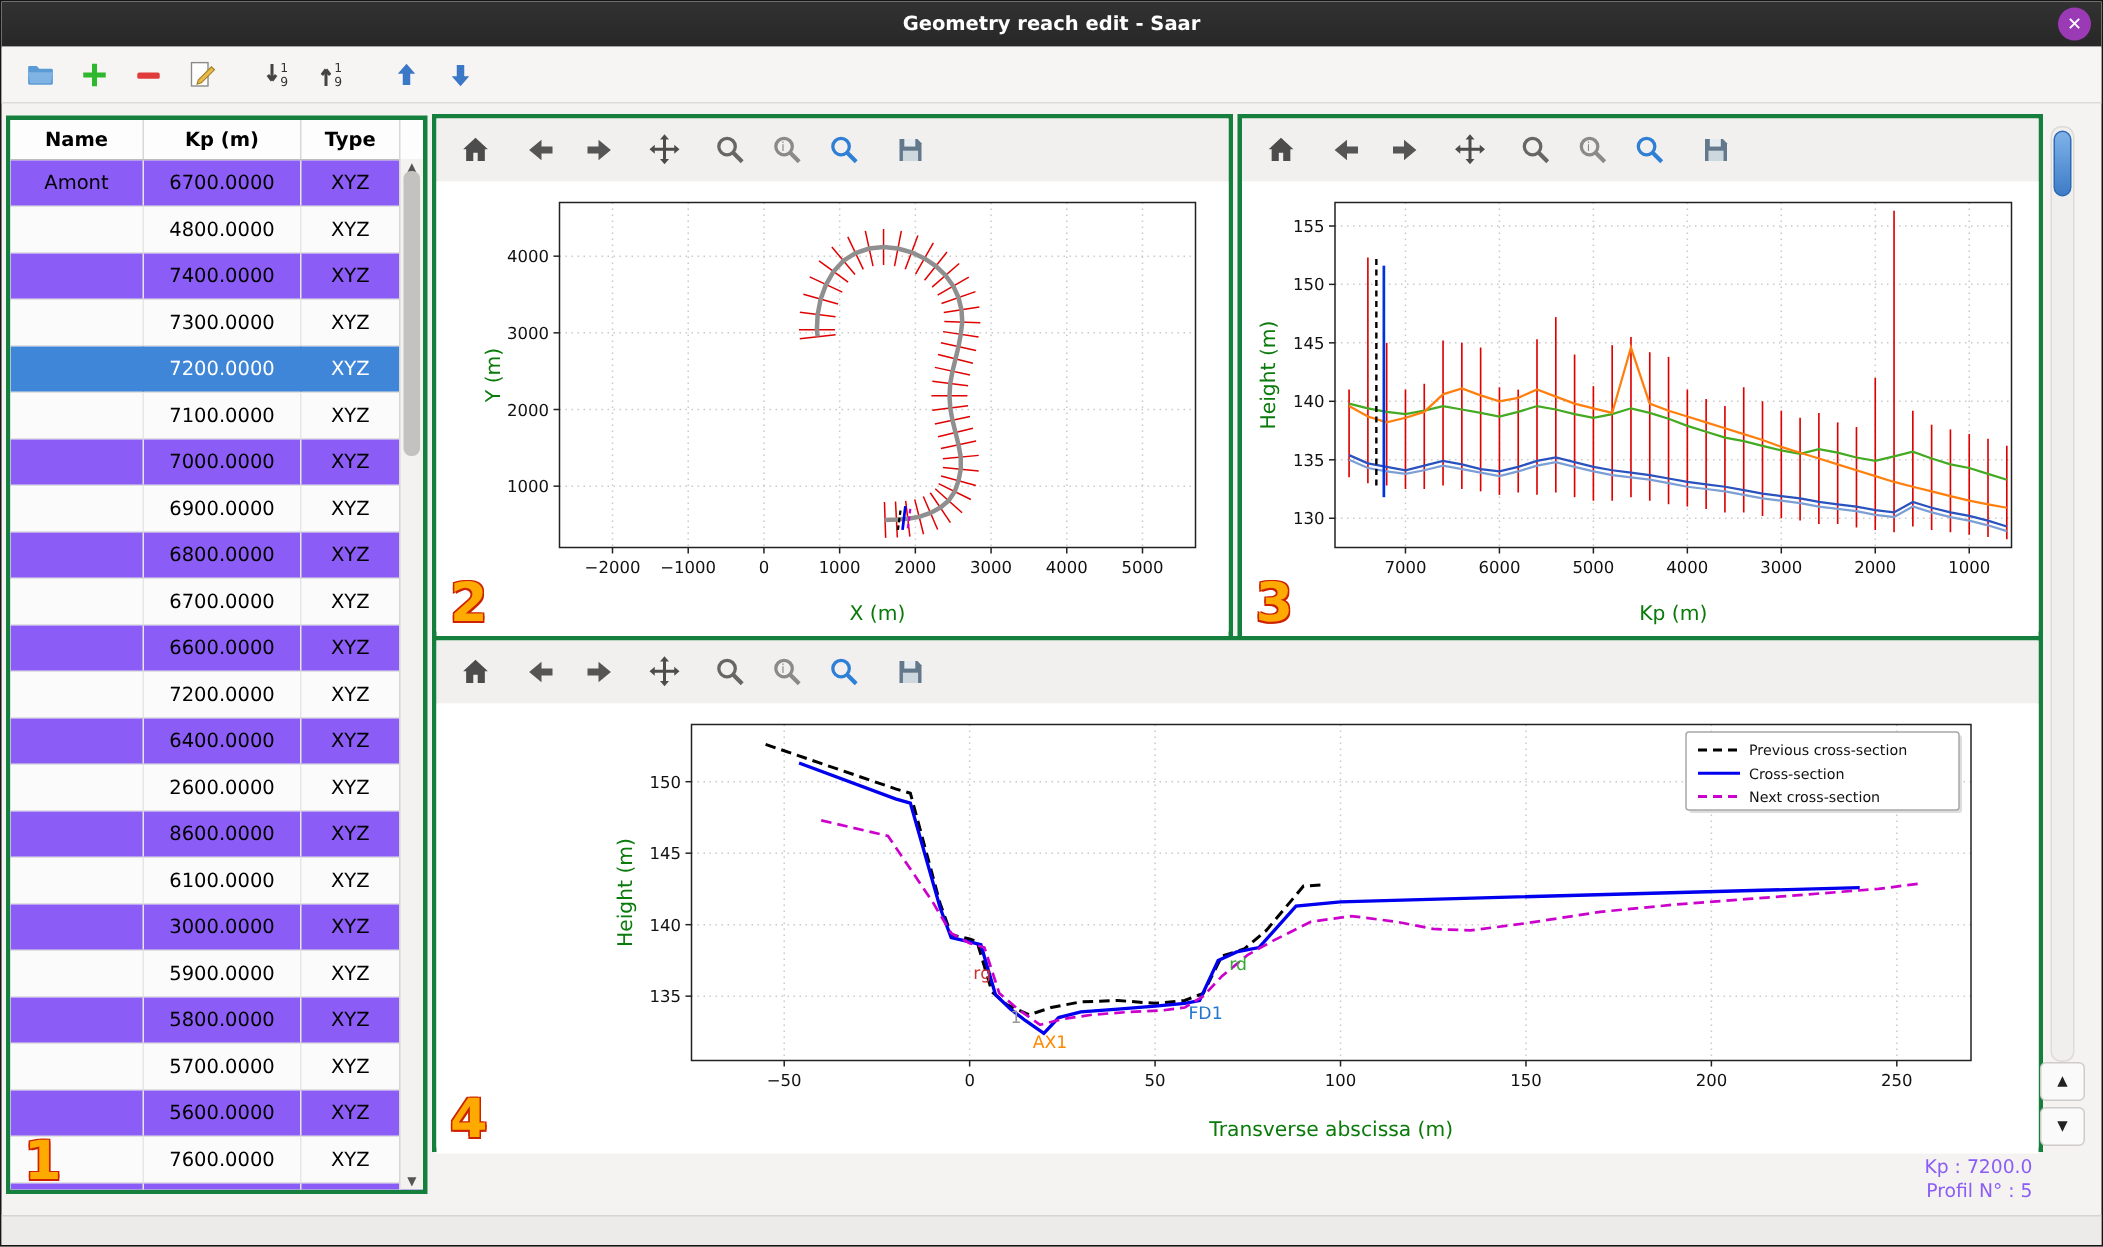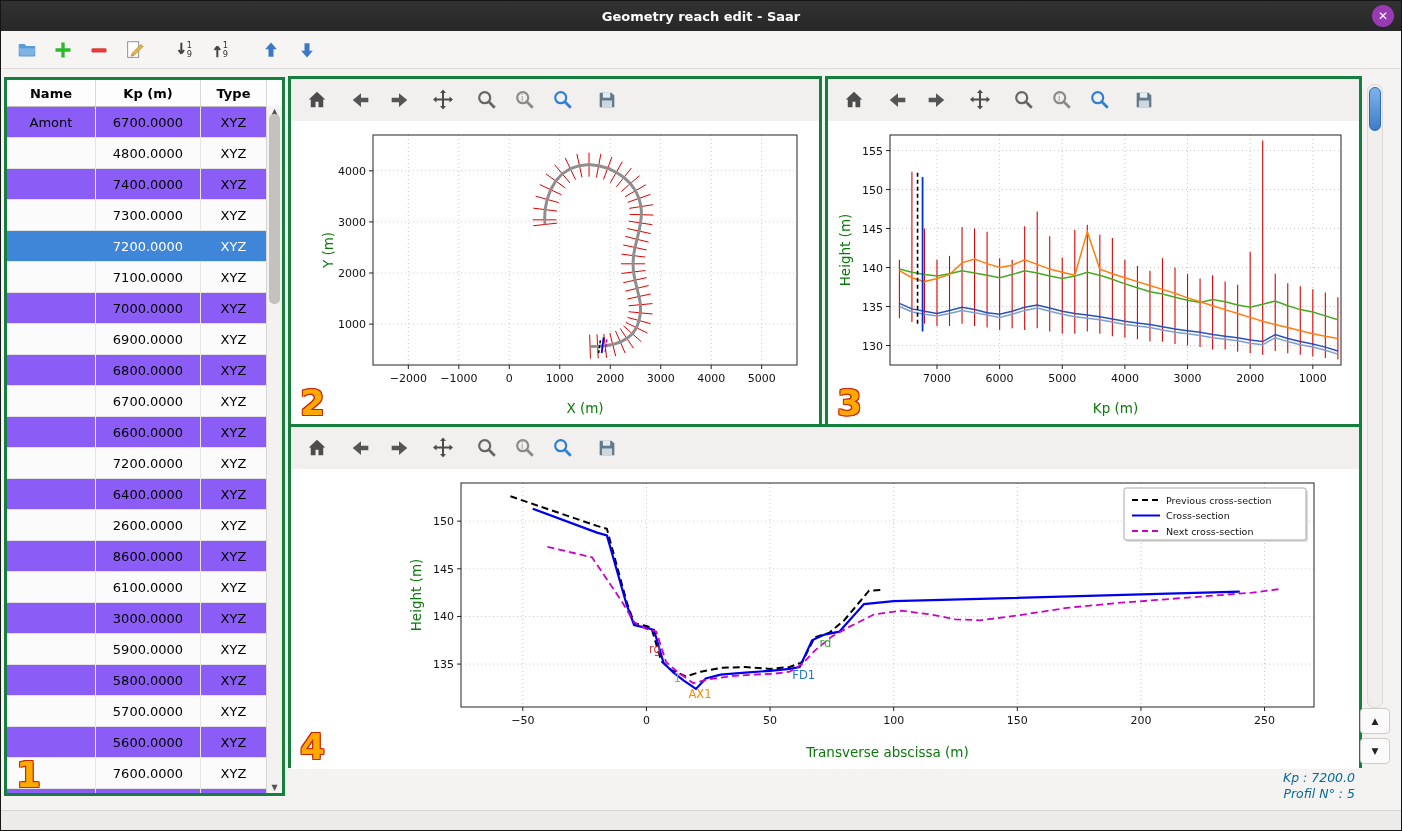--- a/index.html
+++ b/index.html
@@ -42,21 +42,21 @@
   .mplbtn:nth-child(7){margin-right:16px;}
   .figarea{background:#fff;}
   svg text{font-family:"DejaVu Sans",sans-serif;}
   
   .vscroll{position:absolute;right:18px;top:83px;width:14px;height:622px;background:#f0efed;border:1px solid #dddbd8;border-radius:7px;}
   .vscroll .vthumb{position:absolute;left:1px;right:1px;top:2px;height:44px;border-radius:6px;background:linear-gradient(#7fb2e8,#3e7cc7);border:1px solid #2f6bb5;box-sizing:border-box;}
   .navbtn{position:absolute;width:30px;height:26px;background:#fbfafa;border:1px solid #cfccc8;border-radius:4px;display:flex;align-items:center;justify-content:center;font-size:9px;color:#222;box-sizing:border-box;}
   #navup{right:11px;top:707px;}
   #navdown{right:11px;top:737px;}
   
-  .kpinfo{position:absolute;right:46px;top:769px;text-align:right;font-size:12.5px;color:#0369a1;line-height:1.25;font-style:italic;}
+  .kpinfo{position:absolute;right:46px;top:769px;text-align:right;font-size:12.5px;color:#8b5cf6;line-height:1.25;}
   .statusbar{position:absolute;left:0;bottom:0;width:100%;height:19px;background:#ecebe9;border-top:1px solid #d7d5d2;}
 </style>
 </head>
 <body>
 
 <div class="window">
 
   <div class="titlebar">
     <span class="title">Geometry reach edit - Saar</span>
     <span class="closebtn">✕</span>

